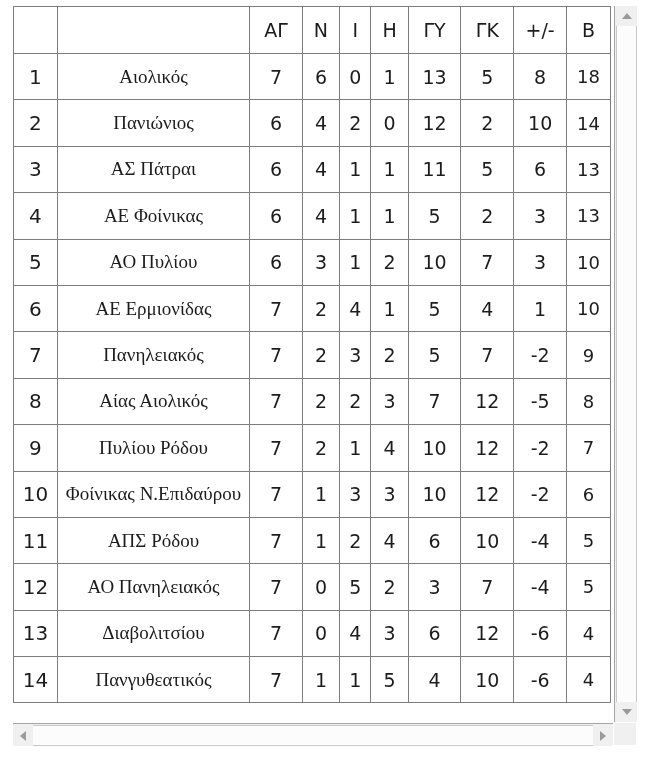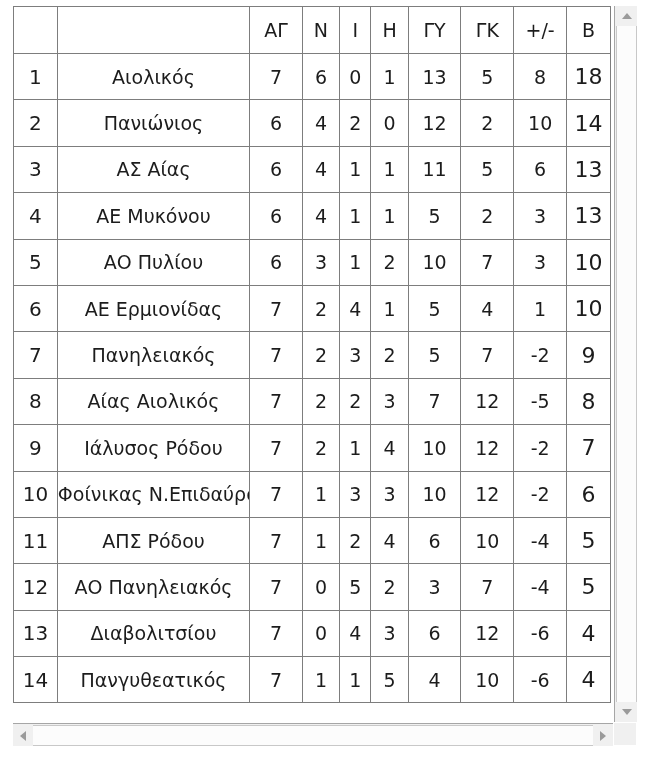--- a/index.html
+++ b/index.html
@@ -86,28 +86,28 @@
     font-size: 19px;
     font-weight: bold;
     color: #1a1a1a;
     text-align: center;
   }
   td.num {
     font-size: 19px;
     color: #2e2e2e;
   }
   td.col-pts {
-    font-size: 22px;
+    font-size: 18px;
     font-weight: bold;
     color: #111111;
   }
 
   
   .col-rank  { width: 39px; }
-  .col-team  { width: 171px; }
+  .col-team  { width: 171px; font-family: Liberation Serif, serif; }
   .col-ag    { width: 47px; }
   .col-n     { width: 33px; }
   .col-i     { width: 28px; }
   .col-h     { width: 33px; }
   .col-gy    { width: 47px; }
   .col-gk    { width: 47px; }
   .col-diff  { width: 47px; }
   .col-pts   { width: 39px; }
 
   
@@ -230,33 +230,33 @@
               <td class="col-n num">4</td>
               <td class="col-i num">2</td>
               <td class="col-h num">0</td>
               <td class="col-gy num">12</td>
               <td class="col-gk num">2</td>
               <td class="col-diff num">10</td>
               <td class="col-pts">14</td>
             </tr>
             <tr>
               <td class="col-rank">3</td>
-              <td class="col-team">ΑΣ Αίας</td>
+              <td class="col-team">ΑΣ Πάτραι</td>
               <td class="col-ag num">6</td>
               <td class="col-n num">4</td>
               <td class="col-i num">1</td>
               <td class="col-h num">1</td>
               <td class="col-gy num">11</td>
               <td class="col-gk num">5</td>
               <td class="col-diff num">6</td>
               <td class="col-pts">13</td>
             </tr>
             <tr>
               <td class="col-rank">4</td>
-              <td class="col-team">ΑΕ Μυκόνου</td>
+              <td class="col-team">ΑΕ Φοίνικας</td>
               <td class="col-ag num">6</td>
               <td class="col-n num">4</td>
               <td class="col-i num">1</td>
               <td class="col-h num">1</td>
               <td class="col-gy num">5</td>
               <td class="col-gk num">2</td>
               <td class="col-diff num">3</td>
               <td class="col-pts">13</td>
             </tr>
             <tr>
@@ -302,21 +302,21 @@
               <td class="col-n num">2</td>
               <td class="col-i num">2</td>
               <td class="col-h num">3</td>
               <td class="col-gy num">7</td>
               <td class="col-gk num">12</td>
               <td class="col-diff num">-5</td>
               <td class="col-pts">8</td>
             </tr>
             <tr>
               <td class="col-rank">9</td>
-              <td class="col-team">Ιάλυσος Ρόδου</td>
+              <td class="col-team">Πυλίου Ρόδου</td>
               <td class="col-ag num">7</td>
               <td class="col-n num">2</td>
               <td class="col-i num">1</td>
               <td class="col-h num">4</td>
               <td class="col-gy num">10</td>
               <td class="col-gk num">12</td>
               <td class="col-diff num">-2</td>
               <td class="col-pts">7</td>
             </tr>
             <tr>

